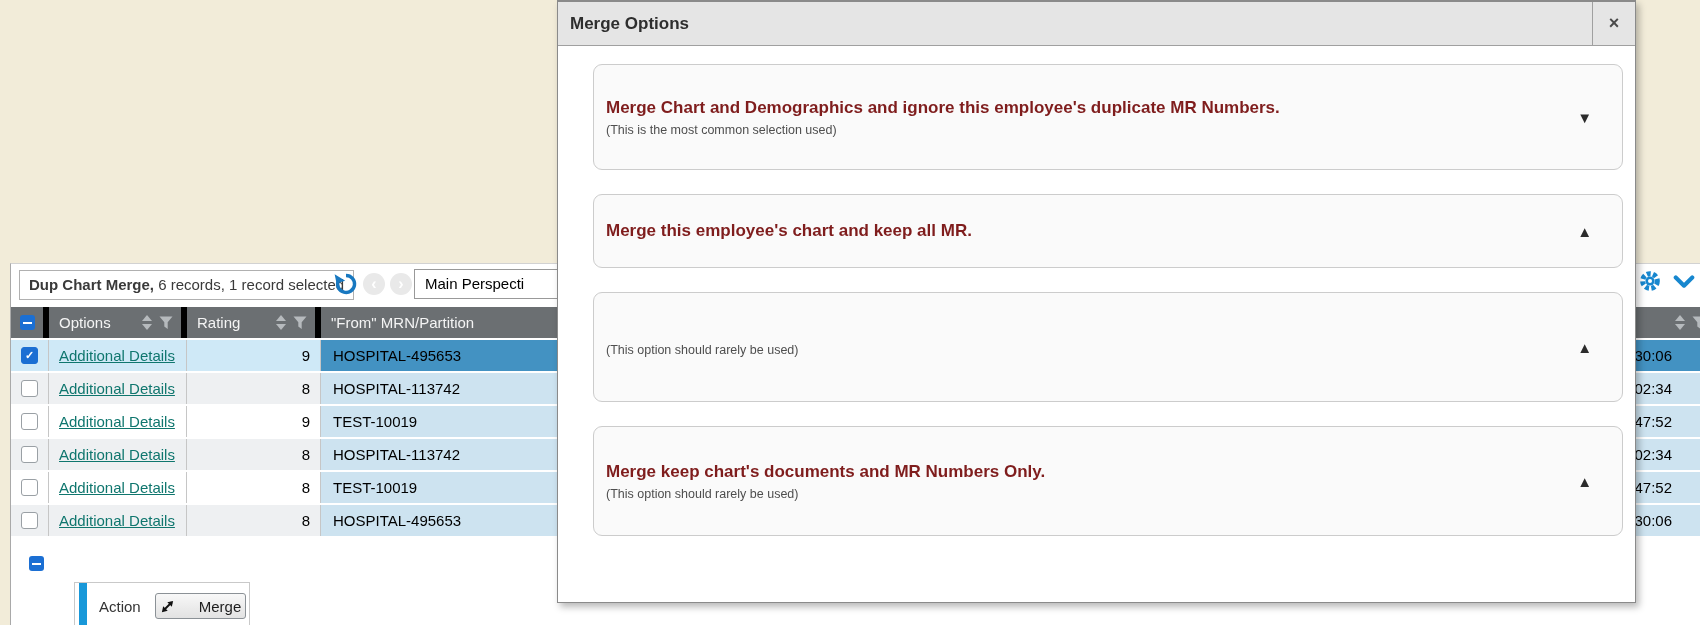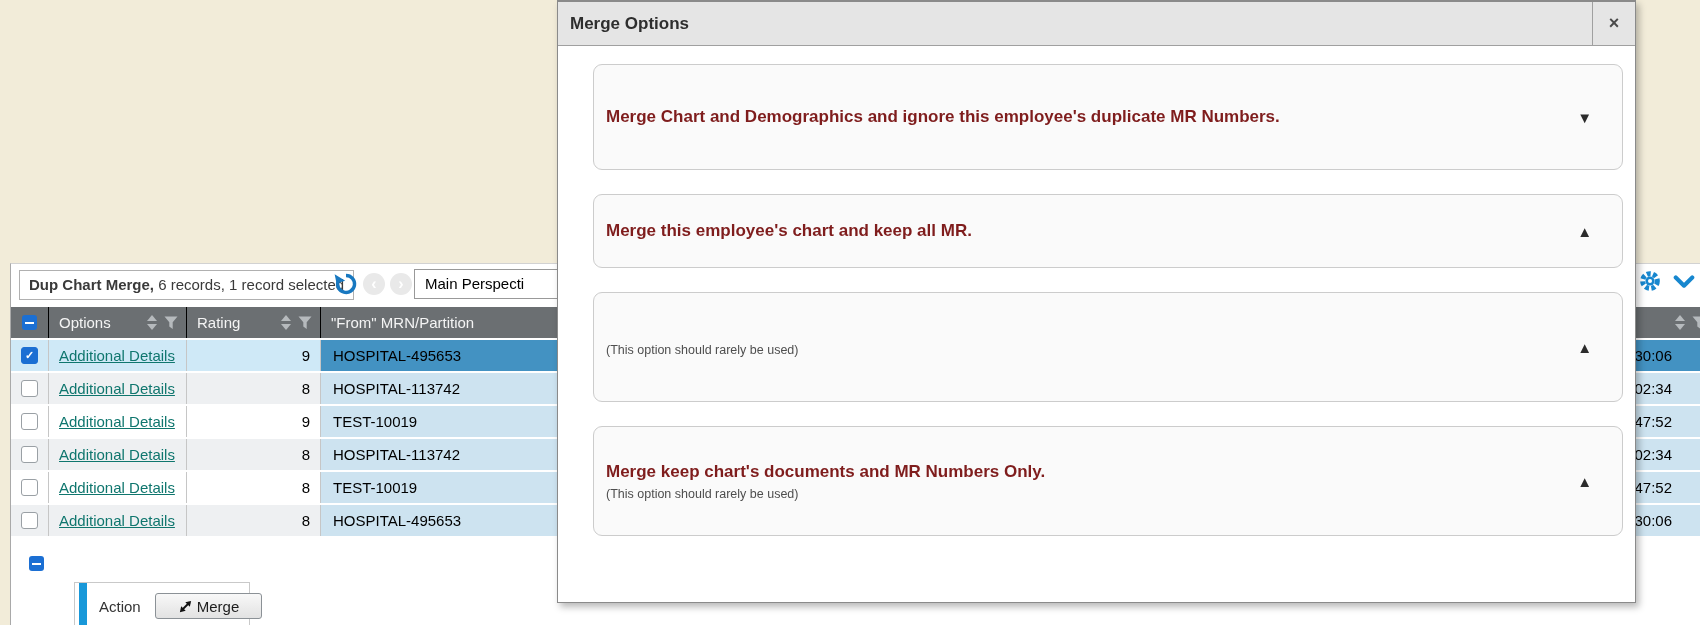--- a/index.html
+++ b/index.html
@@ -19,21 +19,21 @@
   .nav-prev{left:352px;} .nav-next{left:379px;}
   .perspective-box{position:absolute;left:403px;top:5px;height:28px;line-height:28px;width:250px;
                    border:1px solid #999;background:#fff;padding:0 10px;font-size:15px;color:#000;white-space:nowrap;}
   .icon-gear{position:absolute;left:1628px;top:6px;width:22px;height:22px;}
   .icon-chev{position:absolute;left:1662px;top:10px;width:22px;height:16px;}
 
   
   .grid{position:absolute;left:0;top:43px;right:0;}
   .hrow{display:flex;height:31px;background:#6b6f72;border-bottom:2px solid #fff;}
   .hcell{display:flex;align-items:center;color:#f4f4f4;font-size:15px;box-sizing:border-box;
-         border-right:1px solid #000000;padding-left:10px;position:relative;}
+         border-right:6px solid #000000;padding-left:10px;position:relative;}
   .hcell:last-child{border-right:none;}
   .c0{width:38px;} .c1{width:138px;} .c2{width:134px;} .c3{flex:1;} .c4{width:160px;}
   .hicons{margin-left:auto;display:flex;align-items:center;gap:7px;padding-right:8px;}
   .sorticon{display:flex;flex-direction:column;gap:3px;}
   .sorticon .tup{width:0;height:0;border-left:5px solid transparent;border-right:5px solid transparent;border-bottom:6px solid #b6babd;}
   .sorticon .tdn{width:0;height:0;border-left:5px solid transparent;border-right:5px solid transparent;border-top:6px solid #b6babd;}
   .c4 .hicons{padding-right:0;margin-right:-6px;}
 
   .brow{display:flex;height:31px;border-bottom:2px solid #fff;background:#fff;}
   .grid .brow:nth-child(odd){background:#eef0f2;}       
@@ -57,21 +57,21 @@
   .minusbox{width:15px;height:15px;background:#1b6fd3;border-radius:3px;position:relative;}
   .minusbox::after{content:"";position:absolute;left:3px;right:3px;top:6.5px;height:2px;background:#fff;}
 
   .selectall-bottom{position:absolute;left:18px;top:292px;}
 
   
   .action-panel{position:absolute;left:63px;top:318px;width:174px;height:46px;background:#fff;
                 border:1px solid #c9c9c9;border-bottom:none;display:flex;align-items:center;}
   .action-bar{position:absolute;left:4px;top:0;bottom:0;width:8px;background:#1898d9;}
   .action-label{margin-left:24px;font-size:15px;color:#333;}
-  .merge-btn{margin-left:14px;height:26px;display:flex;align-items:center;gap:4px;padding:0 22px;
+  .merge-btn{margin-left:14px;height:26px;display:flex;align-items:center;gap:24px;padding:0 4px;
              border:1px solid #8b9196;border-radius:3px;background:linear-gradient(#f8f8f8,#e2e2e2);
              font-size:15px;color:#1d1d1d;cursor:pointer;}
 
   
   .dialog{position:absolute;left:557px;top:0;width:1079px;height:603px;background:#fff;
           border:1px solid #8a8a8a;border-top:2px solid #8a8a8a;box-sizing:border-box;
           box-shadow:3px 4px 7px rgba(0,0,0,0.28);}
   .dlg-header{height:43px;background:#e5e5e5;border-bottom:1px solid #a0a0a0;display:flex;align-items:stretch;}
   .dlg-title{align-self:center;margin-left:12px;font-weight:bold;font-size:17px;color:#2e2e2e;}
   .dlg-close{margin-left:auto;width:42px;border-left:1px solid #a0a0a0;display:flex;align-items:center;
@@ -297,20 +297,21 @@
   <div class="dialog">
     <div class="dlg-header">
       <span class="dlg-title">Merge Options</span>
       <span class="dlg-close">×</span>
     </div>
     <div class="dlg-body">
 
       <div class="opt h106">
         <div class="opt-text">
           <div class="opt-title">Merge Chart and Demographics and ignore this employee's duplicate MR Numbers.</div>
+          <div class="opt-sub">(This is the most common selection used)</div>
         </div>
         <div class="opt-arrow">▼</div>
       </div>
 
       <div class="opt h74">
         <div class="opt-text">
           <div class="opt-title">Merge this employee's chart and keep all MR.</div>
 
         </div>
         <div class="opt-arrow">▲</div>

